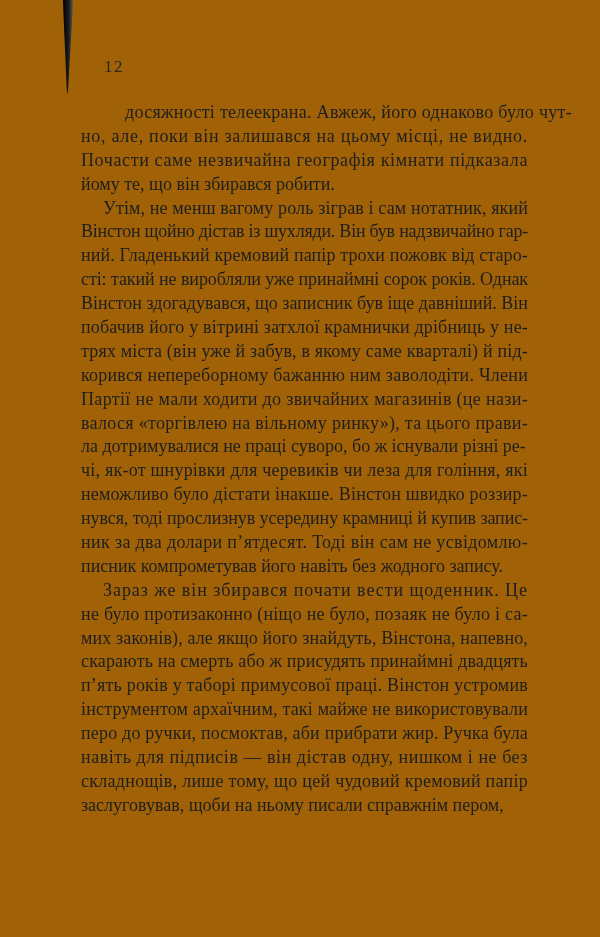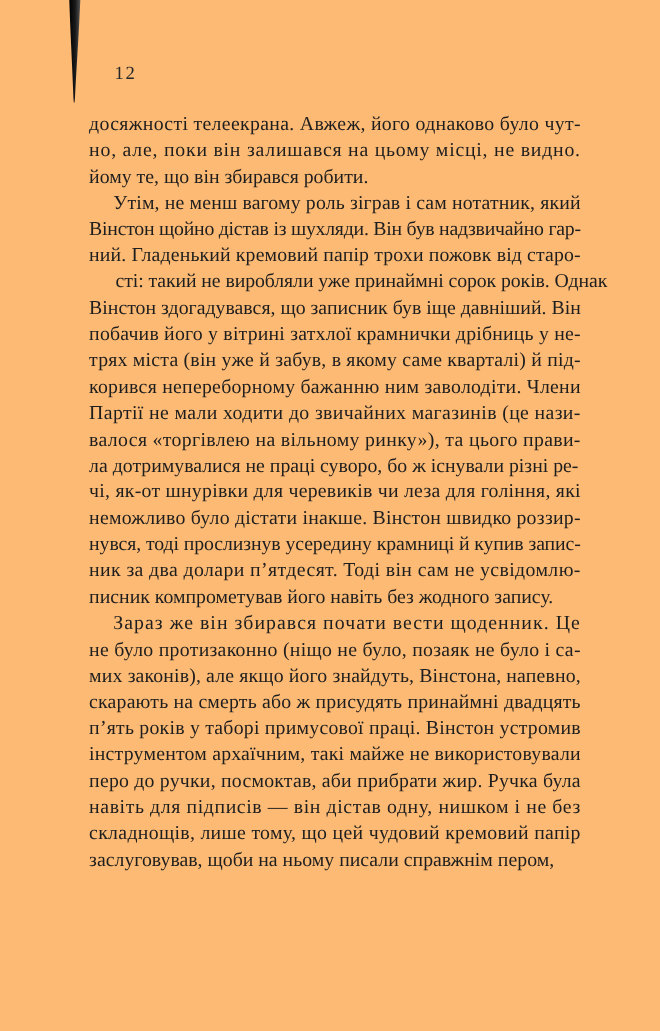--- a/index.html
+++ b/index.html
@@ -4,21 +4,21 @@
 <style>
   html, body { margin: 0; padding: 0; }
   body {
     width: 600px; height: 937px;
     background: #ffffff;
     font-family: "Liberation Serif", "DejaVu Serif", serif;
   }
   .page {
     position: relative;
     width: 600px; height: 937px;
-    background: #fdba74;
+    background: #a16207;
     overflow: hidden;
   }
   .gutter-shadow {
     position: absolute;
     left: 62px; top: 0;
     width: 16px; height: 110px;
     filter: blur(0.5px);
   }
   .folio {
     position: absolute;
@@ -54,27 +54,28 @@
         <stop offset="0.55" stop-color="#1a1a1a"></stop>
         <stop offset="1" stop-color="#555555"></stop>
       </linearGradient>
     </defs>
     <path d="M1,0 L11,0 C10,25 8,55 6.2,88 C5.9,94 5.2,96 4.8,90 C3.6,58 1.8,26 1,0 Z" fill="url(#gutterGrad)"></path>
   </svg>
 
   <div class="folio">12</div>
 
   <div class="text-block" style="color: rgb(30, 30, 30);">
-      <div class="line justify"><span style="letter-spacing: 0.2898px;">досяжності телеекрана. Авжеж, його однаково було чут-</span></div>
+      <div class="line justify"><span style="letter-spacing: 0.2898px; margin-left: 44px;">досяжності телеекрана. Авжеж, його однаково було чут-</span></div>
       <div class="line justify"><span style="letter-spacing: 0.700767px;">но, але, поки він залишався на цьому місці, не видно.</span></div>
+      <div class="line justify"><span style="letter-spacing: 0.622549px;">Почасти саме незвичайна географія кімнати підказала</span></div>
       <div class="line"><span>йому те, що він збирався робити.</span></div>
       <div class="line indent justify"><span style="letter-spacing: 0.133255px; text-align: center;">Утім, не менш вагому роль зіграв і сам нотатник, який</span></div>
       <div class="line justify"><span style="letter-spacing: -0.224507px;">Вінстон щойно дістав із шухляди. Він був надзвичайно гар-</span></div>
       <div class="line justify"><span style="letter-spacing: 0.125px;">ний. Гладенький кремовий папір трохи пожовк від старо-</span></div>
-      <div class="line justify"><span style="letter-spacing: -0.0811942px; margin-left: 24px;">сті: такий не виробляли уже принаймні сорок років. Однак</span></div>
+      <div class="line justify"><span style="letter-spacing: -0.0811942px;">сті: такий не виробляли уже принаймні сорок років. Однак</span></div>
       <div class="line justify"><span style="letter-spacing: 0.00653409px;">Вінстон здогадувався, що записник був іще давніший. Він</span></div>
       <div class="line justify"><span style="letter-spacing: 0.181534px;">побачив його у вітрині затхлої крамнички дрібниць у не-</span></div>
       <div class="line justify"><span style="letter-spacing: 0.185614px;">трях міста (він уже й забув, в якому саме кварталі) й під-</span></div>
       <div class="line justify"><span style="letter-spacing: 0.226716px;">корився непереборному бажанню ним заволодіти. Члени</span></div>
       <div class="line justify"><span style="letter-spacing: 0.329861px;">Партії не мали ходити до звичайних магазинів (це нази-</span></div>
       <div class="line justify"><span style="letter-spacing: 0.303819px;">валося «торгівлею на вільному ринку»), та цього прави-</span></div>
       <div class="line justify"><span style="letter-spacing: -0.00767544px;">ла дотримувалися не праці суворо, бо ж існували різні ре-</span></div>
       <div class="line justify"><span style="letter-spacing: 0.226974px;">чі, як-от шнурівки для черевиків чи леза для гоління, які</span></div>
       <div class="line justify"><span style="letter-spacing: 0.196639px;">неможливо було дістати інакше. Вінстон швидко роззир-</span></div>
       <div class="line justify"><span style="letter-spacing: -0.0873326px;">нувся, тоді прослизнув усередину крамниці й купив запис-</span></div>

